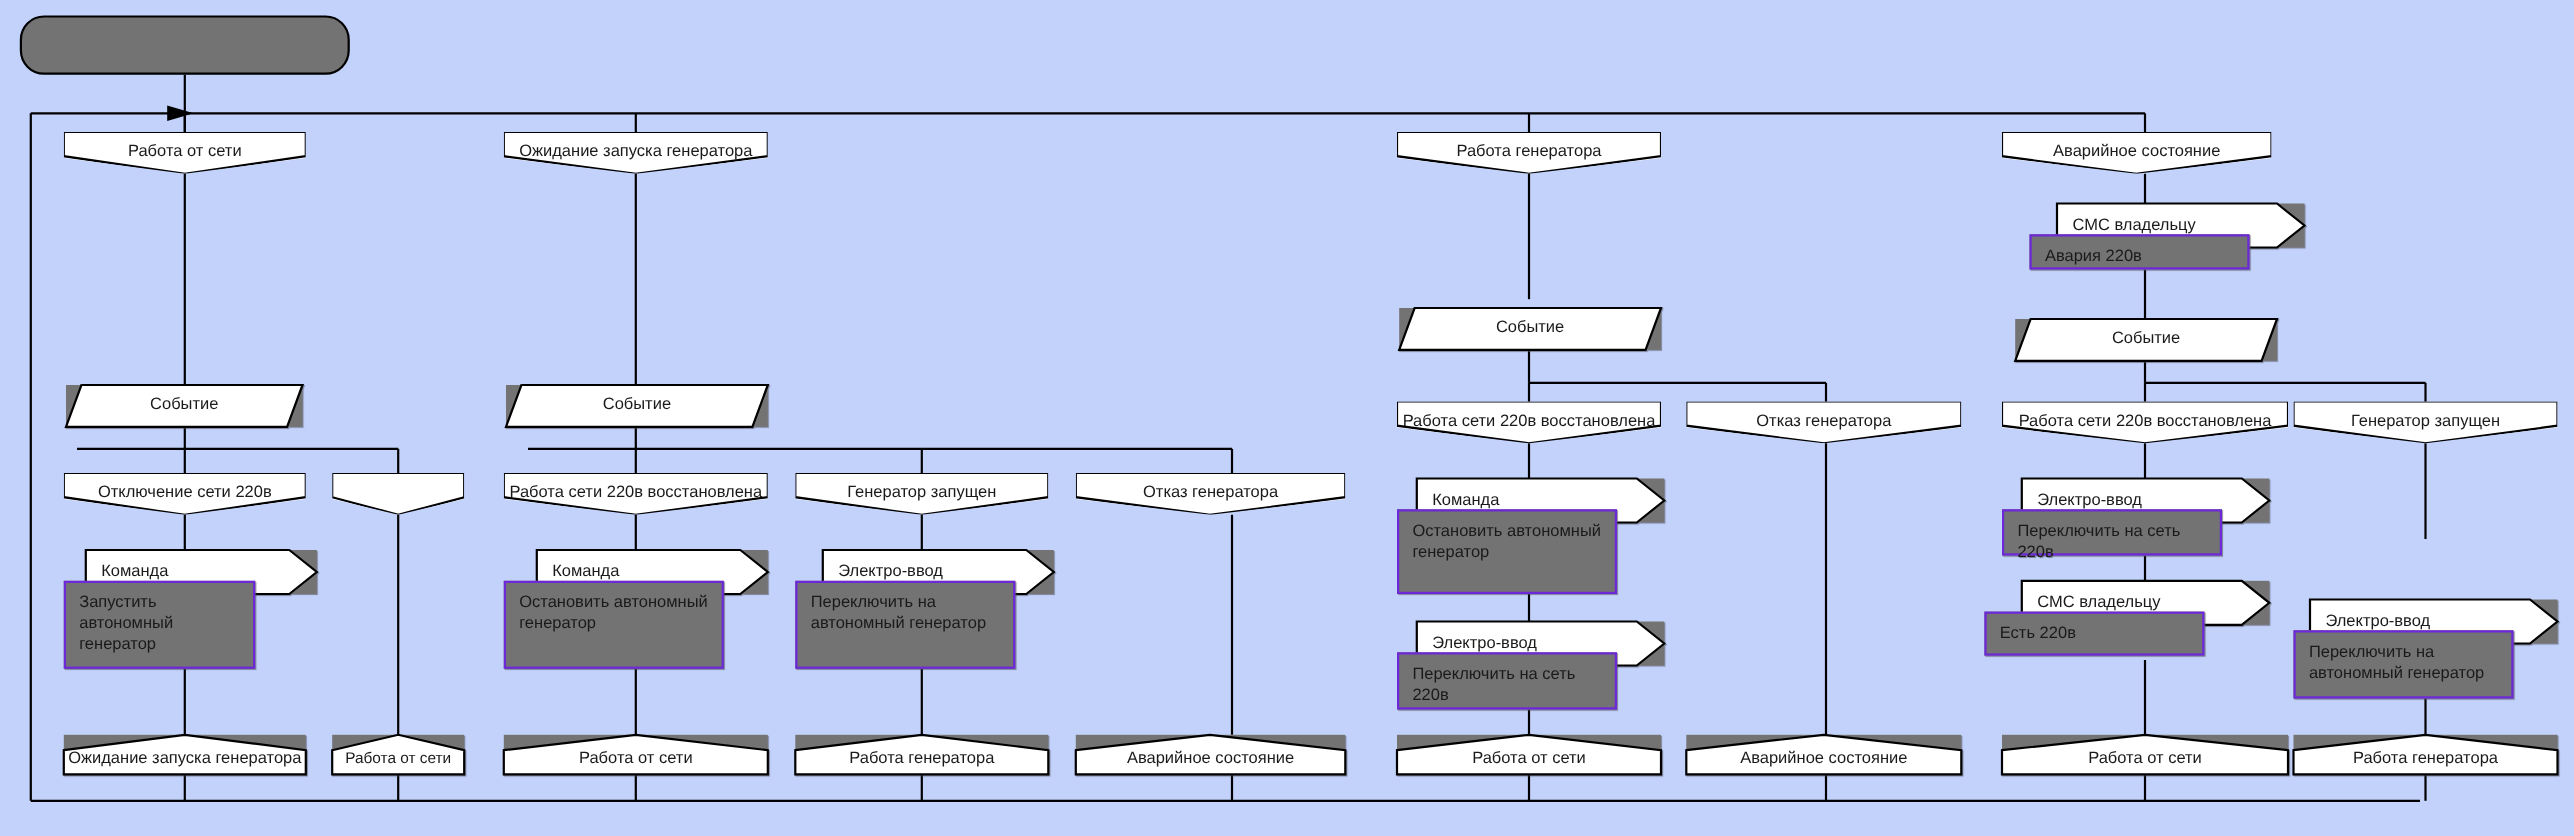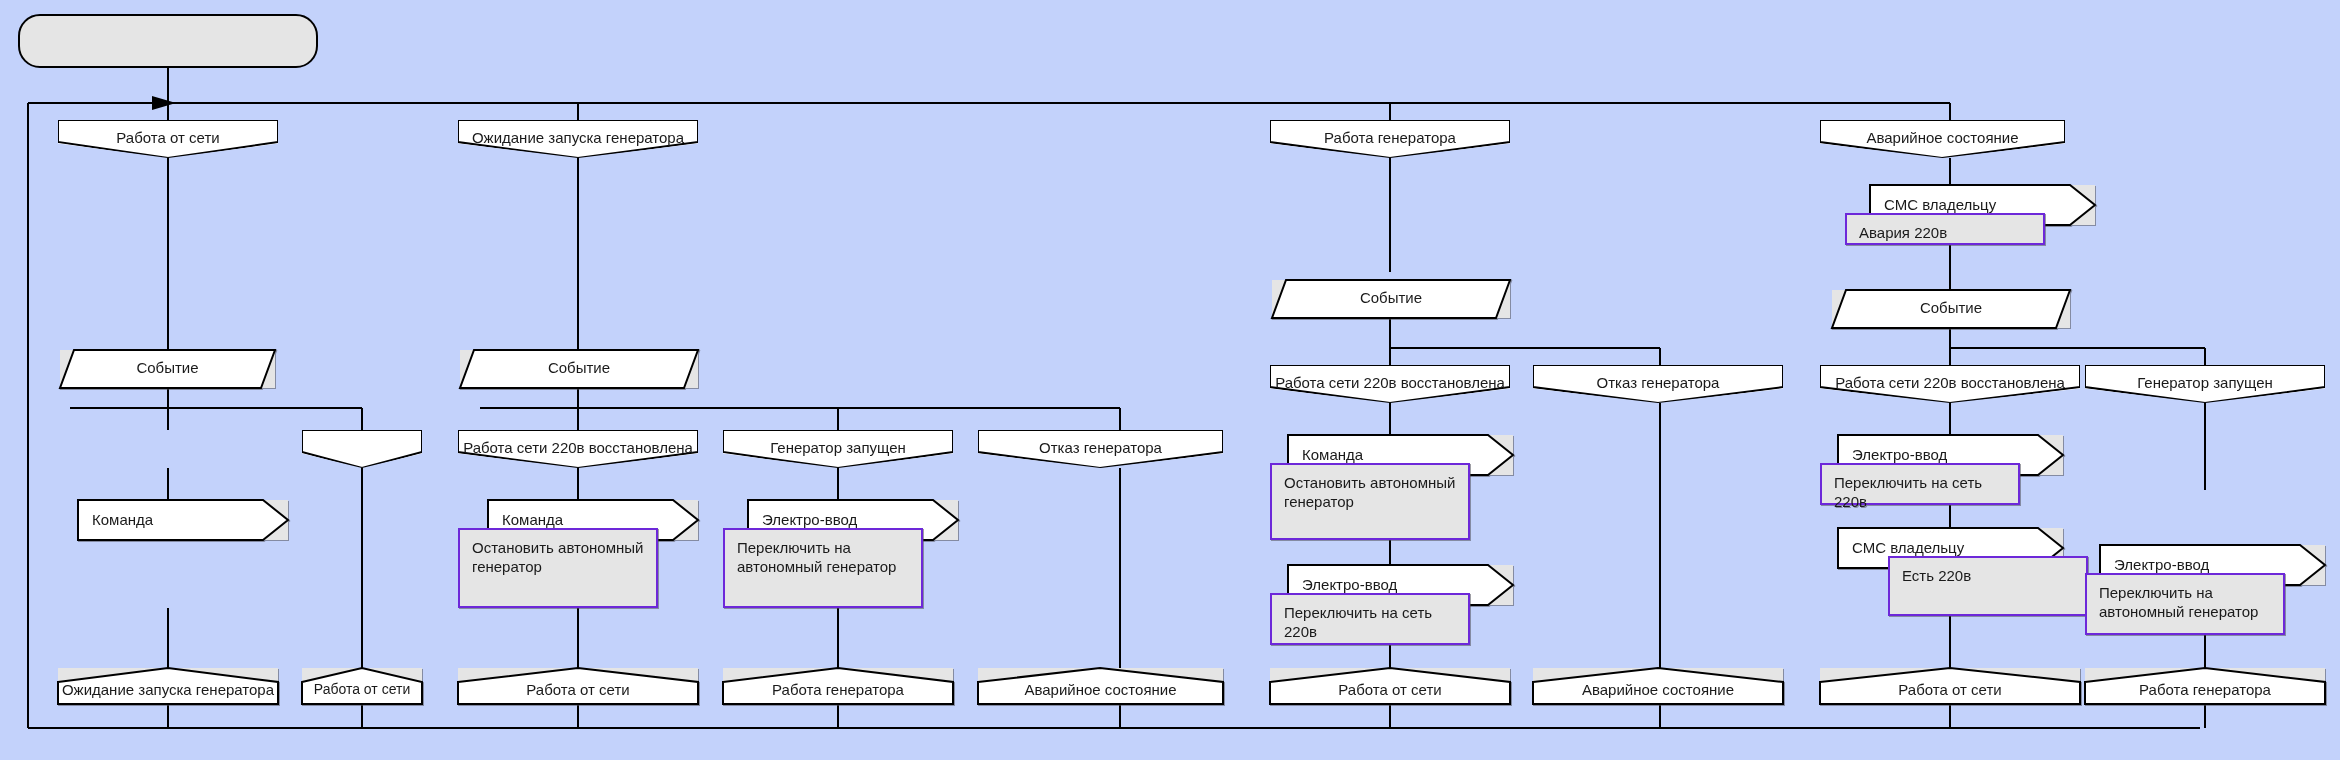--- a/index.html
+++ b/index.html
@@ -8,21 +8,21 @@
     background:#c3d2fb;
     font-family:"Liberation Sans", sans-serif;
     overflow:hidden;
   }
   #stage{position:relative;width:2340px;height:760px;}
   svg#wires{position:absolute;left:0;top:0;width:2340px;height:760px;}
 
   
   .node{
     position:absolute;
-    background:#e5e5e5;
+    background:#737373;
     box-sizing:border-box;
     font-size:15px;
     color:#1a1a1a;
     line-height:1.25;
     filter:drop-shadow(1px 1px 0 rgba(80,80,90,.55));
   }
   .node .lbl{position:absolute;left:0;right:0;}
 
   
   .title-node{
@@ -147,34 +147,43 @@
     <div class="lbl" style="top:9px;text-align:center;">Работа от сети</div>
   </div>
 
   <div class="node event-node" style="left:60px;top:350px;width:215px;height:38px;">
     <svg class="shape-svg" width="215" height="38" viewBox="0 0 215 38" preserveAspectRatio="none">
       <polygon points="14,0 215,0 201,38 0,38" fill="#fff" stroke="#000" stroke-width="2"></polygon>
     </svg>
     <div class="lbl" style="top:9px;text-align:center;">Событие</div>
   </div>
 
+  <div class="node state-top" style="left:58px;top:430px;width:220px;height:38px;">
+    <svg class="shape-svg" width="220" height="38" viewBox="0 0 220 38" preserveAspectRatio="none">
+      <polygon points="0,0 220,0 220,22 110,38 0,22" fill="#fff" stroke="#000" stroke-width="2"></polygon>
+    </svg>
+    <div class="lbl" style="top:9px;text-align:center;">Отключение сети 220в</div>
+  </div>
 
   <div class="node state-top" style="left:302px;top:430px;width:120px;height:38px;">
     <svg class="shape-svg" width="120" height="38" viewBox="0 0 120 38" preserveAspectRatio="none">
       <polygon points="0,0 120,0 120,22 60,38 0,22" fill="#fff" stroke="#000" stroke-width="2"></polygon>
     </svg>
     <div class="lbl" style="top:9px;text-align:center;"></div>
   </div>
 
   <div class="node cmd-node" style="left:78px;top:500px;width:210px;height:40px;">
     <svg class="shape-svg" width="210" height="40" viewBox="0 0 210 40" preserveAspectRatio="none">
       <polygon points="0,0 185,0 210,20 185,40 0,40" fill="#fff" stroke="#000" stroke-width="2"></polygon>
     </svg>
     <div class="lbl">Команда</div>
   </div>
+  <div class="node payload" style="left:58px;top:528px;width:174px;height:80px;">
+    <span class="lbl">Запустить автономный генератор</span>
+  </div>
 
   <div class="node state-bottom" style="left:58px;top:668px;width:220px;height:36px;">
     <svg class="shape-svg" width="220" height="36" viewBox="0 0 220 36" preserveAspectRatio="none">
       <polygon points="0,14 110,0 220,14 220,36 0,36" fill="#fff" stroke="#000" stroke-width="2"></polygon>
     </svg>
     <div class="lbl" style="top:13px;text-align:center;">Ожидание запуска генератора</div>
   </div>
   <div class="node state-bottom" style="left:302px;top:668px;width:120px;height:36px;">
     <svg class="shape-svg" width="120" height="36" viewBox="0 0 120 36" preserveAspectRatio="none">
       <polygon points="0,14 60,0 120,14 120,36 0,36" fill="#fff" stroke="#000" stroke-width="2"></polygon>
@@ -348,21 +357,21 @@
   </div>
   <div class="node payload" style="left:1820px;top:463px;width:200px;height:42px;">
     <span class="lbl">Переключить на сеть 220в</span>
   </div>
   <div class="node cmd-node" style="left:1838px;top:528px;width:225px;height:40px;">
     <svg class="shape-svg" width="225" height="40" viewBox="0 0 225 40" preserveAspectRatio="none">
       <polygon points="0,0 200,0 225,20 200,40 0,40" fill="#fff" stroke="#000" stroke-width="2"></polygon>
     </svg>
     <div class="lbl">СМС владельцу</div>
   </div>
-  <div class="node payload" style="left:1888px;top:556px;width:200px;height:60px;">
+  <div class="node payload" style="left:1804px;top:556px;width:200px;height:40px;">
     <span class="lbl">Есть 220в</span>
   </div>
   <div class="node cmd-node" style="left:2100px;top:545px;width:225px;height:40px;">
     <svg class="shape-svg" width="225" height="40" viewBox="0 0 225 40" preserveAspectRatio="none">
       <polygon points="0,0 200,0 225,20 200,40 0,40" fill="#fff" stroke="#000" stroke-width="2"></polygon>
     </svg>
     <div class="lbl">Электро-ввод</div>
   </div>
   <div class="node payload" style="left:2085px;top:573px;width:200px;height:62px;">
     <span class="lbl">Переключить на автономный генератор</span>

